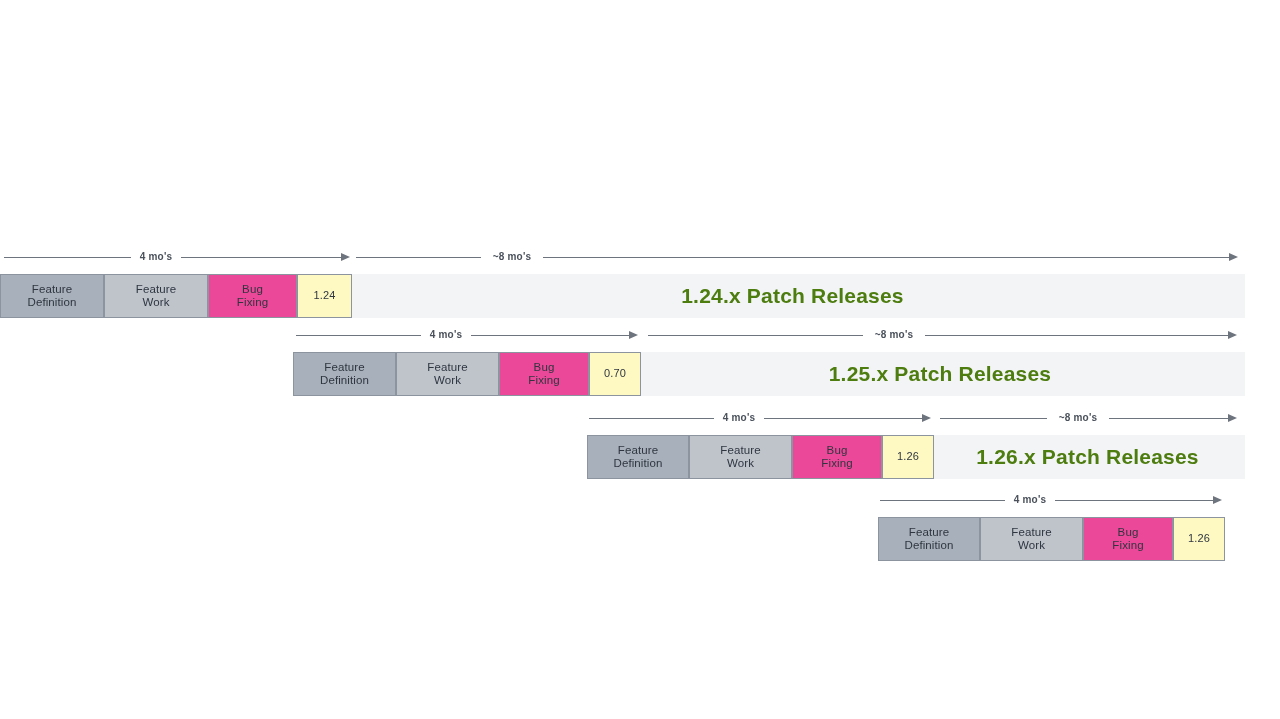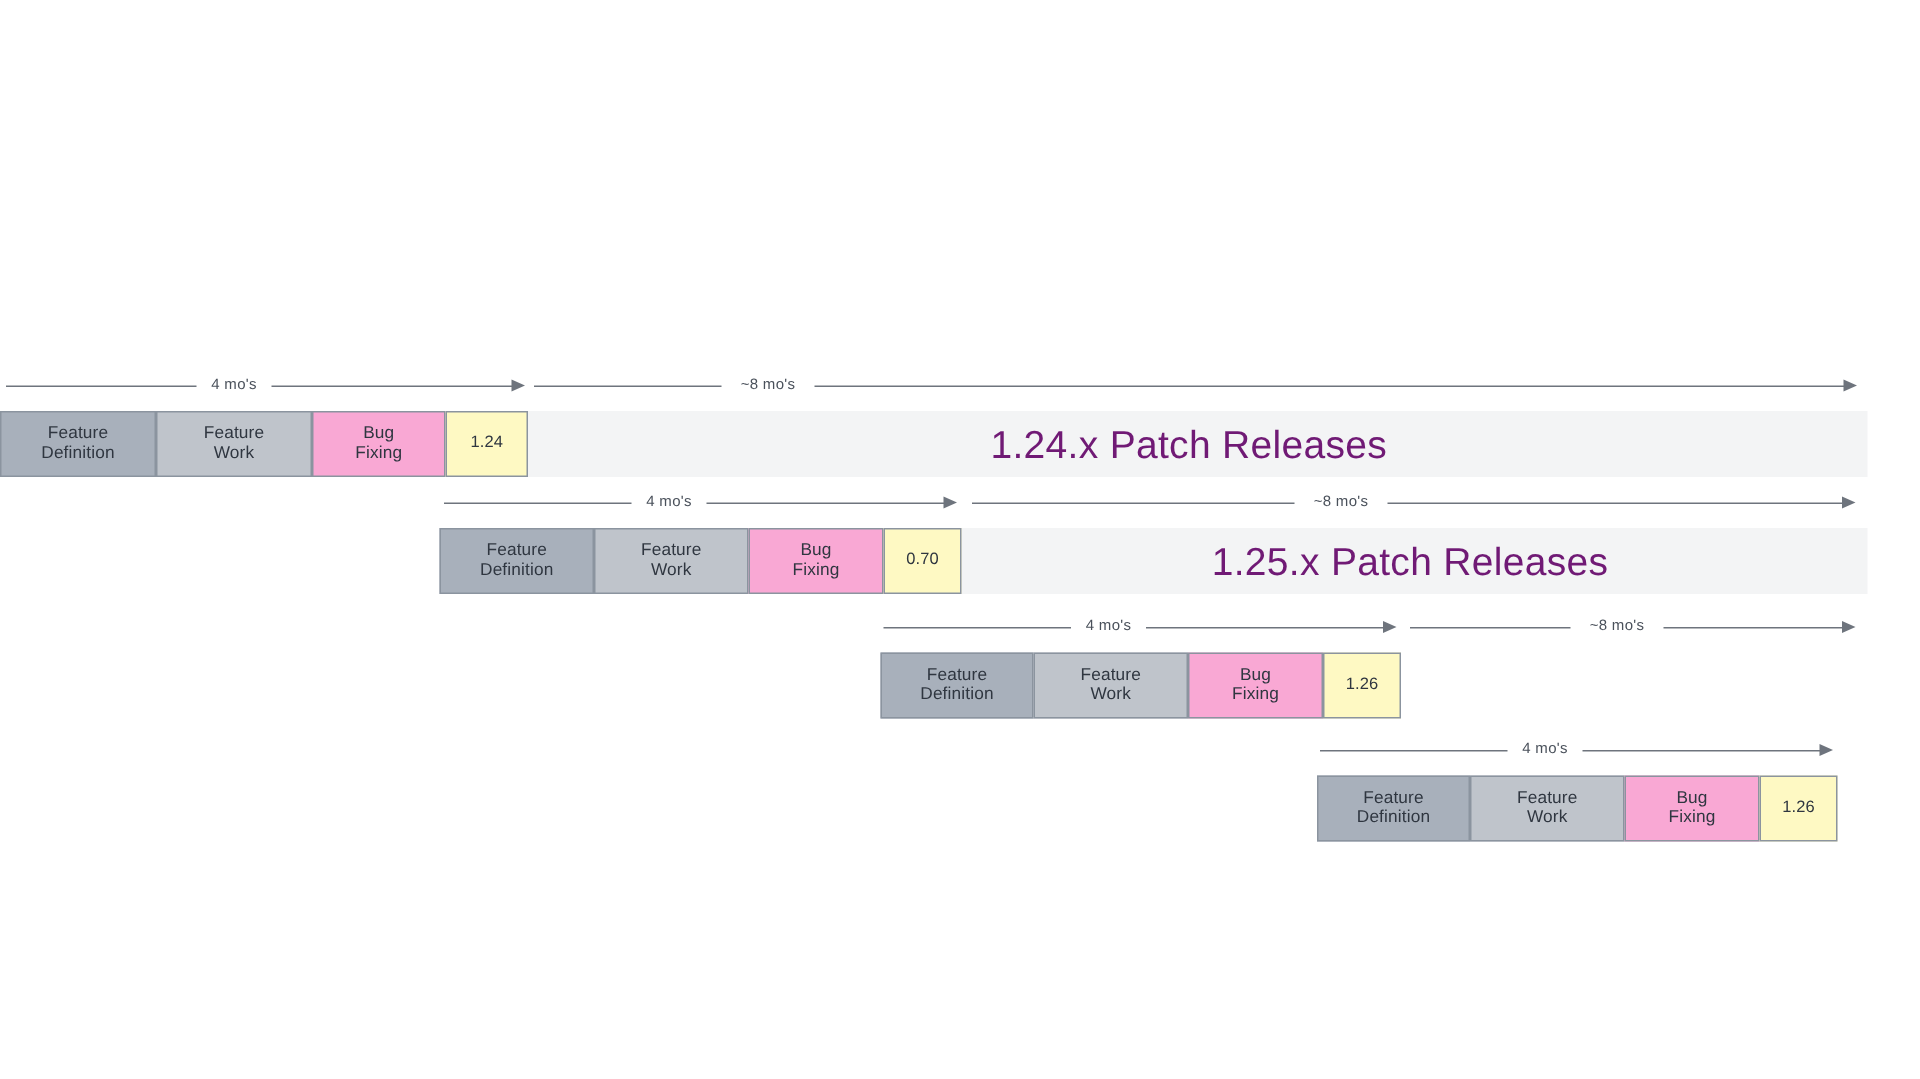--- a/index.html
+++ b/index.html
@@ -31,23 +31,23 @@
 
   
   .patch-bar {
     position: absolute;
     background: #f3f4f5;
     display: flex;
     align-items: center;
     justify-content: center;
   }
   .patch-label {
-    font-size: 26px;
-    font-weight: 400;
-    color: #701a75;
+    font-size: 21px;
+    font-weight: 700;
+    color: #4d7c0f;
     letter-spacing: 0.2px;
     white-space: nowrap;
   }
 
   
   .phases {
     position: absolute;
     display: flex;
     height: 44px;
   }
@@ -59,27 +59,28 @@
     justify-content: center;
     text-align: center;
     font-size: 11.5px;
     line-height: 13.5px;
     color: #2f3640;
     white-space: pre-line;
     letter-spacing: 0.1px;
   }
   .phase.def      { background: #a8b0bb; }
   .phase.work     { background: #bfc4cb; }
-  .phase.bug      { background: #f9a8d4; }
+  .phase.bug      { background: #ec4899; }
   .phase.version  { background: #fef9c3; font-size: 11px; }
 
   
   .arrow {
     position: absolute;
     height: 20px;
+    font-weight: bold;
   }
   .arrow .seg {
     position: absolute;
     top: 9px;
     height: 1px;
     background: #6e747d;
   }
   .arrow .head {
     position: absolute;
     top: 5px;
@@ -160,20 +161,23 @@
       <div class="phase work" style="width:103px;">Feature
 Work</div>
       <div class="phase bug" style="width:90px;">Bug
 Fixing</div>
       <div class="phase version" style="width:52px;">0.70</div>
     </div>
   </div>
 
   <div class="release-row" style="left:0px; top:409px; width:1280px;">
 
+    <div class="patch-bar" style="left:930px; top:26px; width:315px; height:44px;">
+      <span class="patch-label">1.26.x Patch Releases</span>
+    </div>
 
     <div class="arrow" style="left:589px; top:0px; width:345px;">
       <div class="seg" style="left:0px; width:125px;"></div>
       <div class="lbl" style="left:125px; width:50px;">4 mo's</div>
       <div class="seg" style="left:175px; width:160px;"></div>
       <div class="head" style="left:333px;"></div>
     </div>
 
     <div class="arrow" style="left:940px; top:0px; width:300px;">
       <div class="seg" style="left:0px; width:107px;"></div>

